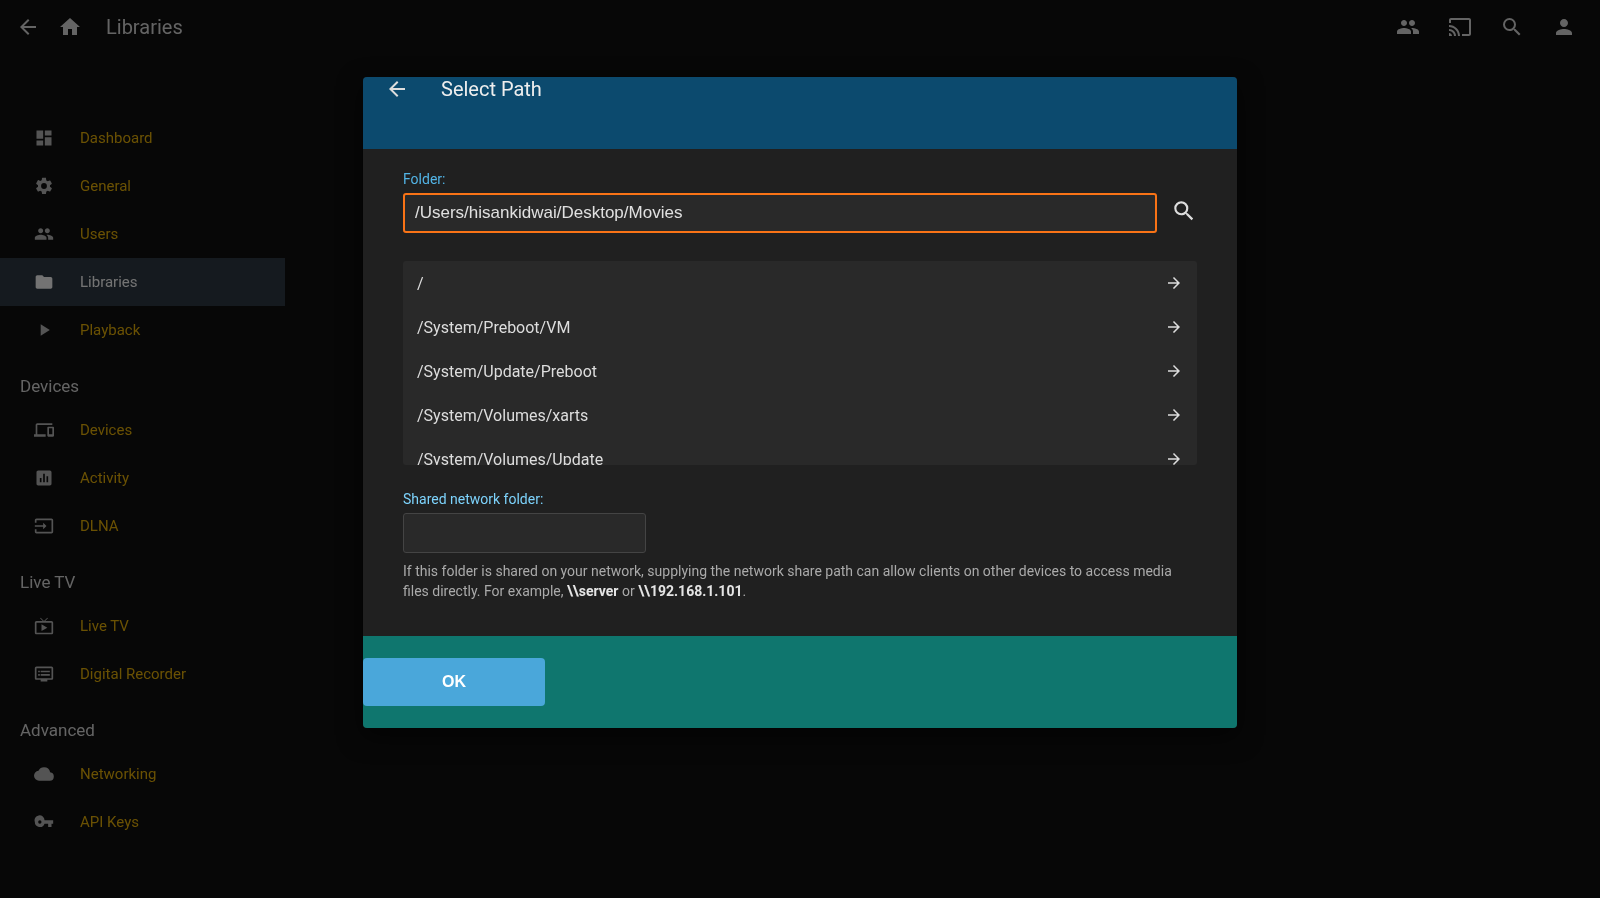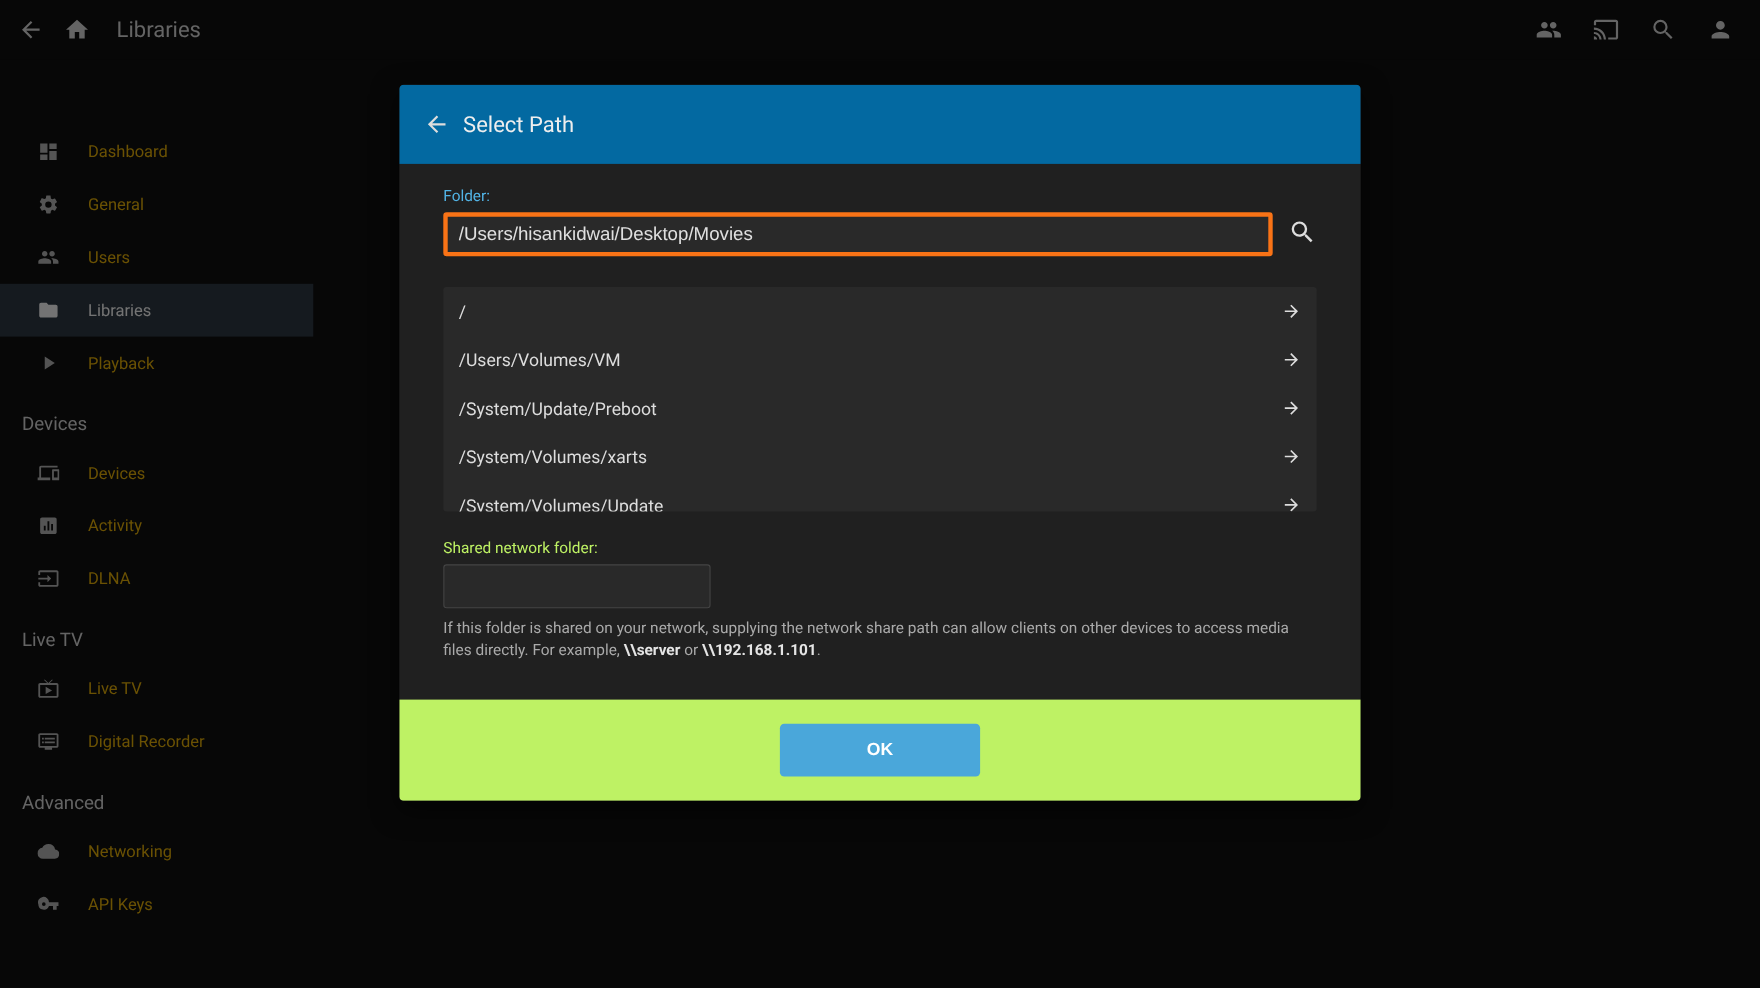--- a/index.html
+++ b/index.html
@@ -71,38 +71,37 @@
   }
   .dialog {
     width: 874px;
     background: #202020;
     border-radius: 4px;
     overflow: hidden;
     box-shadow: 0 8px 24px rgba(0,0,0,.6);
   }
   .dialog-header {
     height: 72px;
-    background: #0369a1;
-    display: flex;
-    align-items: center;
-    gap: 12px;
+    background: #0c4a6e;
+    display: flex;
+    gap: 32px;
     padding: 0 22px;
   }
   .dialog-header svg { width: 24px; height: 24px; fill: #ddd; cursor: pointer; }
   .dialog-title { font-size: 20px; color: #eee; }
 
   .dialog-body { padding: 22px 40px 34px 40px; }
   .field-label { font-size: 14px; color: #52b4e6; margin-bottom: 6px; }
-  .field-label.grey { color: #bef264; }
+  .field-label.grey { color: #7dd3fc; }
   .input-row { display: flex; align-items: center; gap: 14px; }
   .text-input {
     flex: 1;
     height: 40px;
     background: #292929;
-    border: 4px solid #f97316;
+    border: 2px solid #f97316;
     border-radius: 3px;
     color: #e0e0e0;
     font-size: 17px;
     padding: 0 10px;
     outline: none;
   }
   .text-input.nohl { border: 1px solid #444; }
   .search-btn svg { width: 26px; height: 26px; fill: #ddd; cursor: pointer; }
 
   .path-list {
@@ -122,24 +121,23 @@
     color: #ddd;
     cursor: pointer;
   }
   .path-row svg { width: 18px; height: 18px; fill: #ddd; }
 
   .shared-section { margin-top: 26px; }
   .helper-text { font-size: 14px; color: #aaa; line-height: 1.45; margin-top: 8px; }
   .helper-text b { color: #e5e5e5; font-weight: 700; }
 
   .dialog-footer {
-    background: #bef264;
+    background: #0f766e;
     padding: 22px 0;
     display: flex;
-    justify-content: center;
   }
   .ok-btn {
     width: 182px;
     height: 48px;
     background: #4aa7da;
     color: #fff;
     border: none;
     border-radius: 4px;
     font-size: 16px;
     font-weight: 600;
@@ -281,21 +279,21 @@
       </div>
 
       <div class="path-list">
         <div class="path-row">
           <span>/</span>
           <svg viewBox="0 0 24 24">
               <path d="M12 4l-1.41 1.41L16.17 11H4v2h12.17l-5.58 5.59L12 20l8-8z"></path>
             </svg>
         </div>
         <div class="path-row">
-          <span>/Users/Volumes/VM</span>
+          <span>/System/Preboot/VM</span>
           <svg viewBox="0 0 24 24">
               <path d="M12 4l-1.41 1.41L16.17 11H4v2h12.17l-5.58 5.59L12 20l8-8z"></path>
             </svg>
         </div>
         <div class="path-row">
           <span>/System/Update/Preboot</span>
           <svg viewBox="0 0 24 24">
               <path d="M12 4l-1.41 1.41L16.17 11H4v2h12.17l-5.58 5.59L12 20l8-8z"></path>
             </svg>
         </div>

